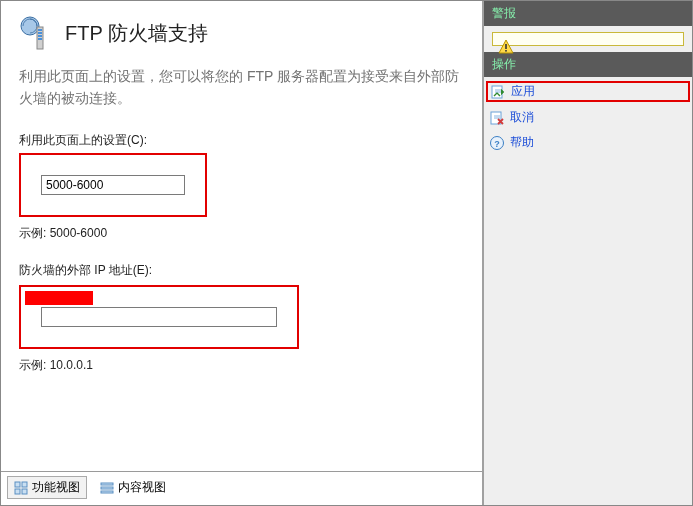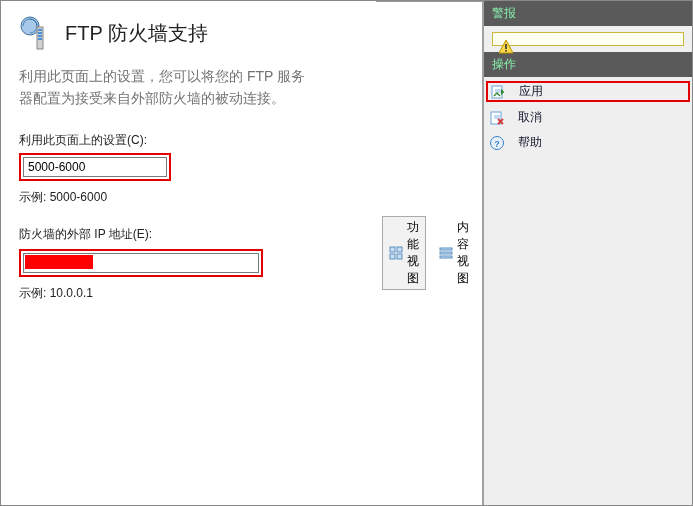--- a/index.html
+++ b/index.html
@@ -12,21 +12,21 @@
   }
   .app {
     width: 693px; height: 506px;
     display: flex;
     border: 1px solid #888;
   }
   .main {
     flex: 1 1 auto;
     min-width: 0;
     display: flex;
-    flex-direction: row;
+    flex-direction: column;
     border-right: 2px solid #a0a0a0;
     background: #fff;
   }
   .main-body {
     flex: 1 1 auto;
     overflow: hidden;
     padding: 14px 18px 0 18px;
   }
   .title-row {
     display: flex;
@@ -49,21 +49,21 @@
     line-height: 1.6;
     margin-bottom: 22px;
   }
   .field-label {
     font-size: 12px;
     color: #222;
     margin-bottom: 4px;
   }
   .input-wrap {
     border: 2px solid #e20000;
-    padding: 2px;
+    padding: 20px;
     display: inline-block;
   }
   .input-wrap input {
     border: 1px solid #7a7a7a;
     padding: 2px 4px;
     font-family: inherit;
     font-size: 12px;
     height: 20px;
     outline: none;
   }
@@ -84,21 +84,20 @@
     margin-top: 8px;
     margin-bottom: 20px;
   }
   .bottom-tabs {
     display: flex;
     align-items: center;
     gap: 6px;
     padding: 4px 6px 6px 6px;
     border-top: 1px solid #9a9a9a;
     background: #fff;
-    margin-left: 40px;
   }
   .tab {
     display: flex;
     align-items: center;
     gap: 4px;
     padding: 2px 6px;
     font-size: 12px;
     border: 1px solid transparent;
     cursor: default;
   }
@@ -139,24 +138,24 @@
   }
   .action-list {
     display: flex;
     flex-direction: column;
     gap: 6px;
     padding: 4px 2px;
   }
   .action-item {
     display: flex;
     align-items: center;
-    gap: 13px;
+    gap: 5px;
     padding: 1px 3px;
     font-size: 12px;
-    color: #0f172a;
+    color: #1d4ed8;
     cursor: default;
   }
   .action-item.highlight {
     border: 2px solid #e20000;
     padding: 0 2px;
   }
   .action-item .act-label { }
   svg { display: block; }
 </style>
 </head>

